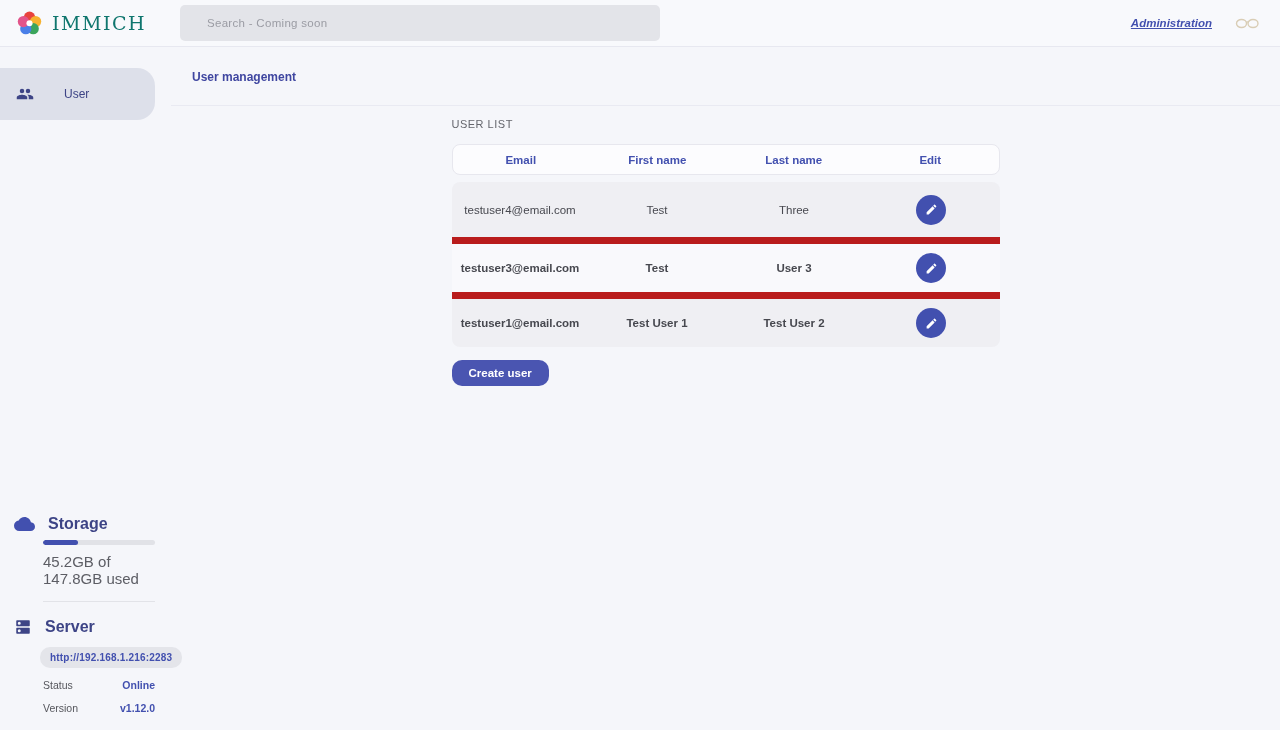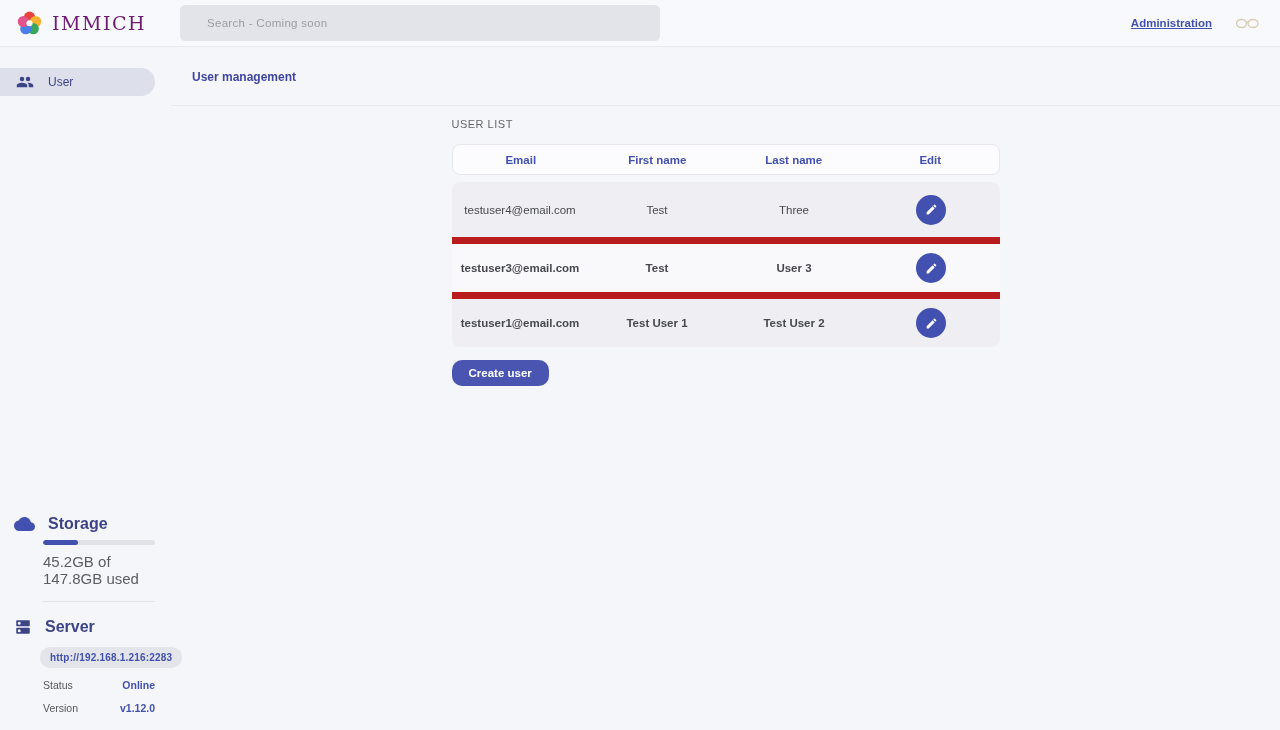--- a/index.html
+++ b/index.html
@@ -5,40 +5,40 @@
   * { margin:0; padding:0; box-sizing:border-box; }
   html,body { width:1280px; height:730px; overflow:hidden; }
   body { font-family:"Liberation Sans", sans-serif; background:#f5f6fa; color:#46474e; }
 
   
   .topbar { position:absolute; top:0; left:0; width:1280px; height:47px;
             background:#f8f9fc; border-bottom:1px solid #e7e8f0;
             display:flex; align-items:center; z-index:5; }
   .logo { display:flex; align-items:center; gap:9px; padding-left:16px; width:180px; cursor:pointer; }
   .logo-text { font-family:"DejaVu Serif", serif; font-size:19px; letter-spacing:1.5px;
-               color:#701a75; }
+               color:#0f766e; }
   .search-input { position:absolute; left:180px; top:5px; width:480px; height:36px;
                   background:#e3e4e9; border:none; border-radius:5px; padding:0 27px;
                   font-size:11.5px; color:#55565c; font-family:"Liberation Sans", sans-serif; }
   .search-input::placeholder { color:#9b9ca4; letter-spacing:0.3px; }
-  .topbar-right { margin-left:auto; display:flex; align-items:center; gap:19px; padding-right:16px; }
+  .topbar-right { margin-left:auto; display:flex; align-items:center; gap:19px; padding-right:16px;font-style:italic; }
   .admin-link { color:#4250af; font-size:11.5px; font-weight:bold; text-decoration:underline; cursor:pointer; }
   .avatar { width:33px; height:33px; border-radius:50%; overflow:hidden; cursor:pointer;
             background:linear-gradient(180deg,#33281b 0%,#433categor 0%,#2e2416 14%,#8a6a38 26%,#b08d52 45%,#a07c41 70%,#7c5d2e 100%);
             position:relative; flex-shrink:0; }
   .avatar svg { position:absolute; left:4px; top:11px; }
 
   
   .layout { position:absolute; top:47px; left:0; width:1280px; height:683px; display:flex; }
 
   
   .sidebar { width:171px; flex-shrink:0; display:flex; flex-direction:column; }
-  .nav-pill { margin-top:21px; width:155px; height:28px; background:#dde0ea;
+  .nav-pill { margin-top:21px; width:155px; height:52px; background:#dde0ea;
               border-radius:0 18px 18px 0; display:flex; align-items:center;
-              padding-left:16px; gap:14px; cursor:pointer; }
+              padding-left:16px; gap:30px; cursor:pointer; }
   .nav-pill span { font-size:12px; font-weight:500; color:#3d4486; }
   .sidebar-bottom { margin-top:auto; padding-bottom:16px; }
   .side-row { display:flex; align-items:center; gap:13px; padding-left:14px; }
   .side-title { font-size:16px; font-weight:bold; color:#3d4486; }
   .progress-track { margin:7px 0 0 43px; width:112px; height:5px; background:#e1e2e7;
                     border-radius:3px; overflow:hidden; }
   .progress-fill { height:100%; background:#4250af; border-radius:3px; }
   .usage-text { margin:8px 0 0 43px; font-size:15px; color:#5c5d64; }
   .side-divider { margin:14px 0 16px 43px; width:112px; border-top:1px solid #e2e3e8; }
   .url-badge { display:inline-block; margin:11px 0 0 40px; background:#e4e5ea;

